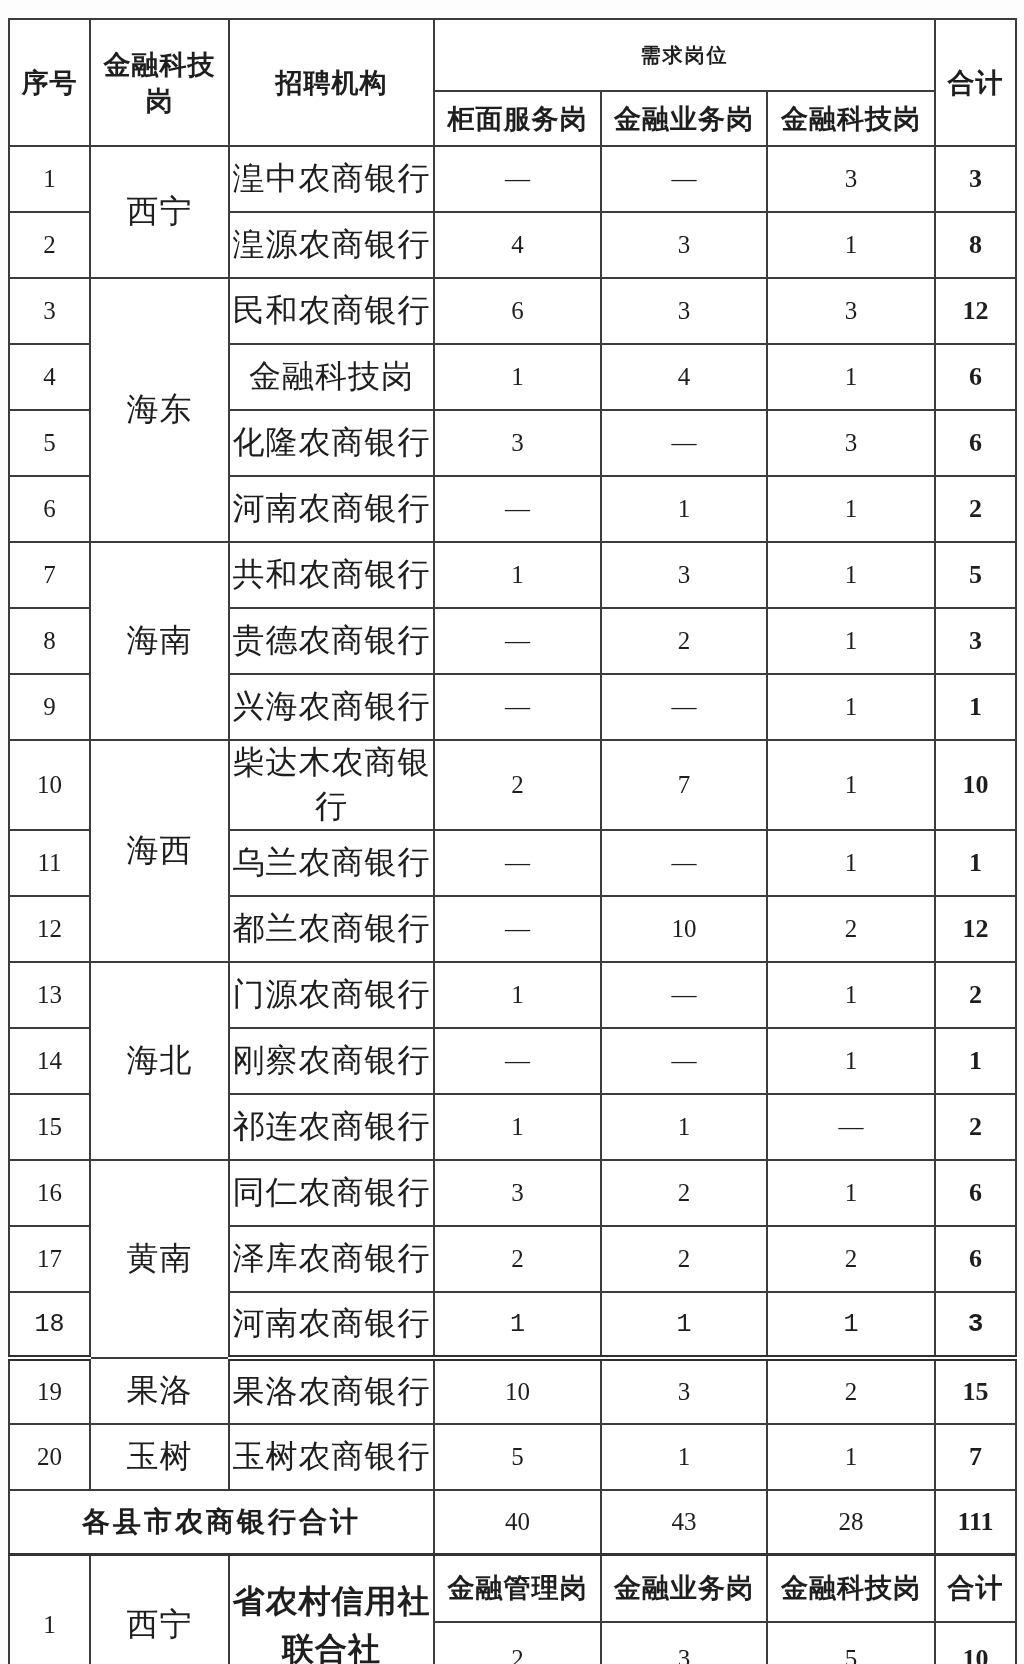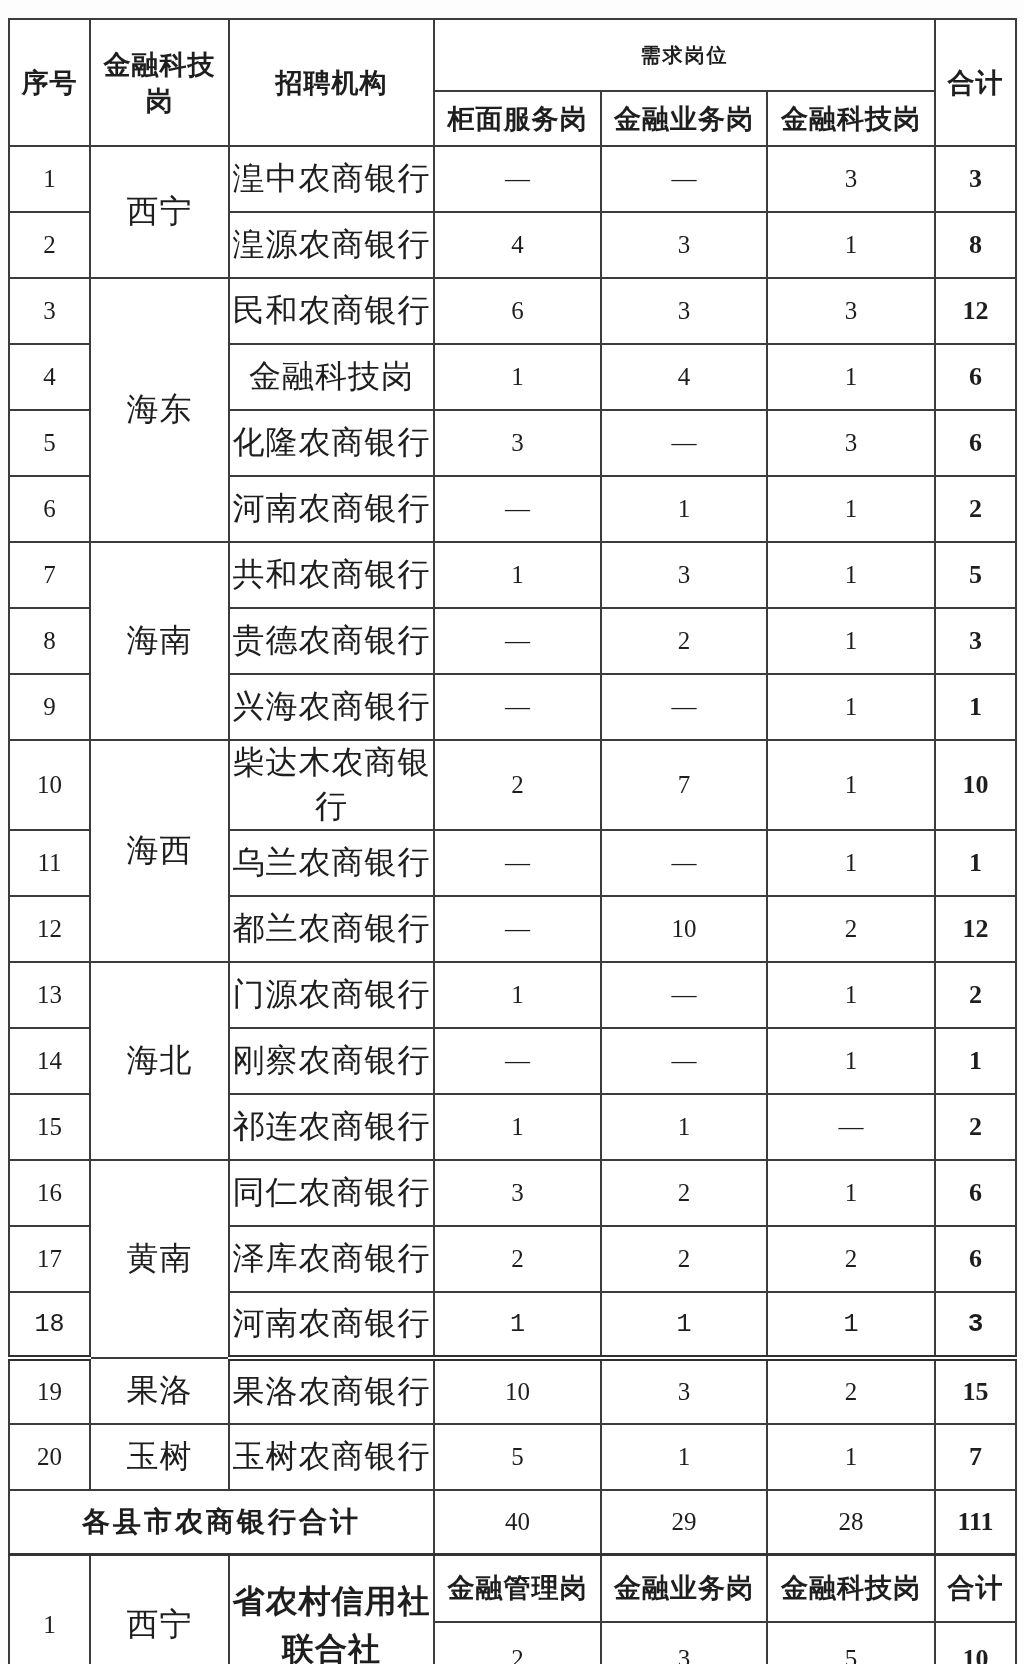--- a/index.html
+++ b/index.html
@@ -253,21 +253,21 @@
     <td class="txt">玉树农商银行</td>
     <td class="num">5</td>
     <td class="num">1</td>
     <td class="num">1</td>
     <td class="total">7</td>
   </tr>
 
   <tr class="summary">
     <td colspan="3" class="sumlabel">各县市农商银行合计</td>
     <td class="num">40</td>
-    <td class="num">29</td>
+    <td class="num">43</td>
     <td class="num">28</td>
     <td class="total">111</td>
   </tr>
 
   <tr class="union-a">
     <td rowspan="2" class="num">1</td>
     <td rowspan="2" class="txt">西宁</td>
     <td rowspan="2" class="txt org2">
       <div>省农村信用社</div>
       <div>联合社</div>

